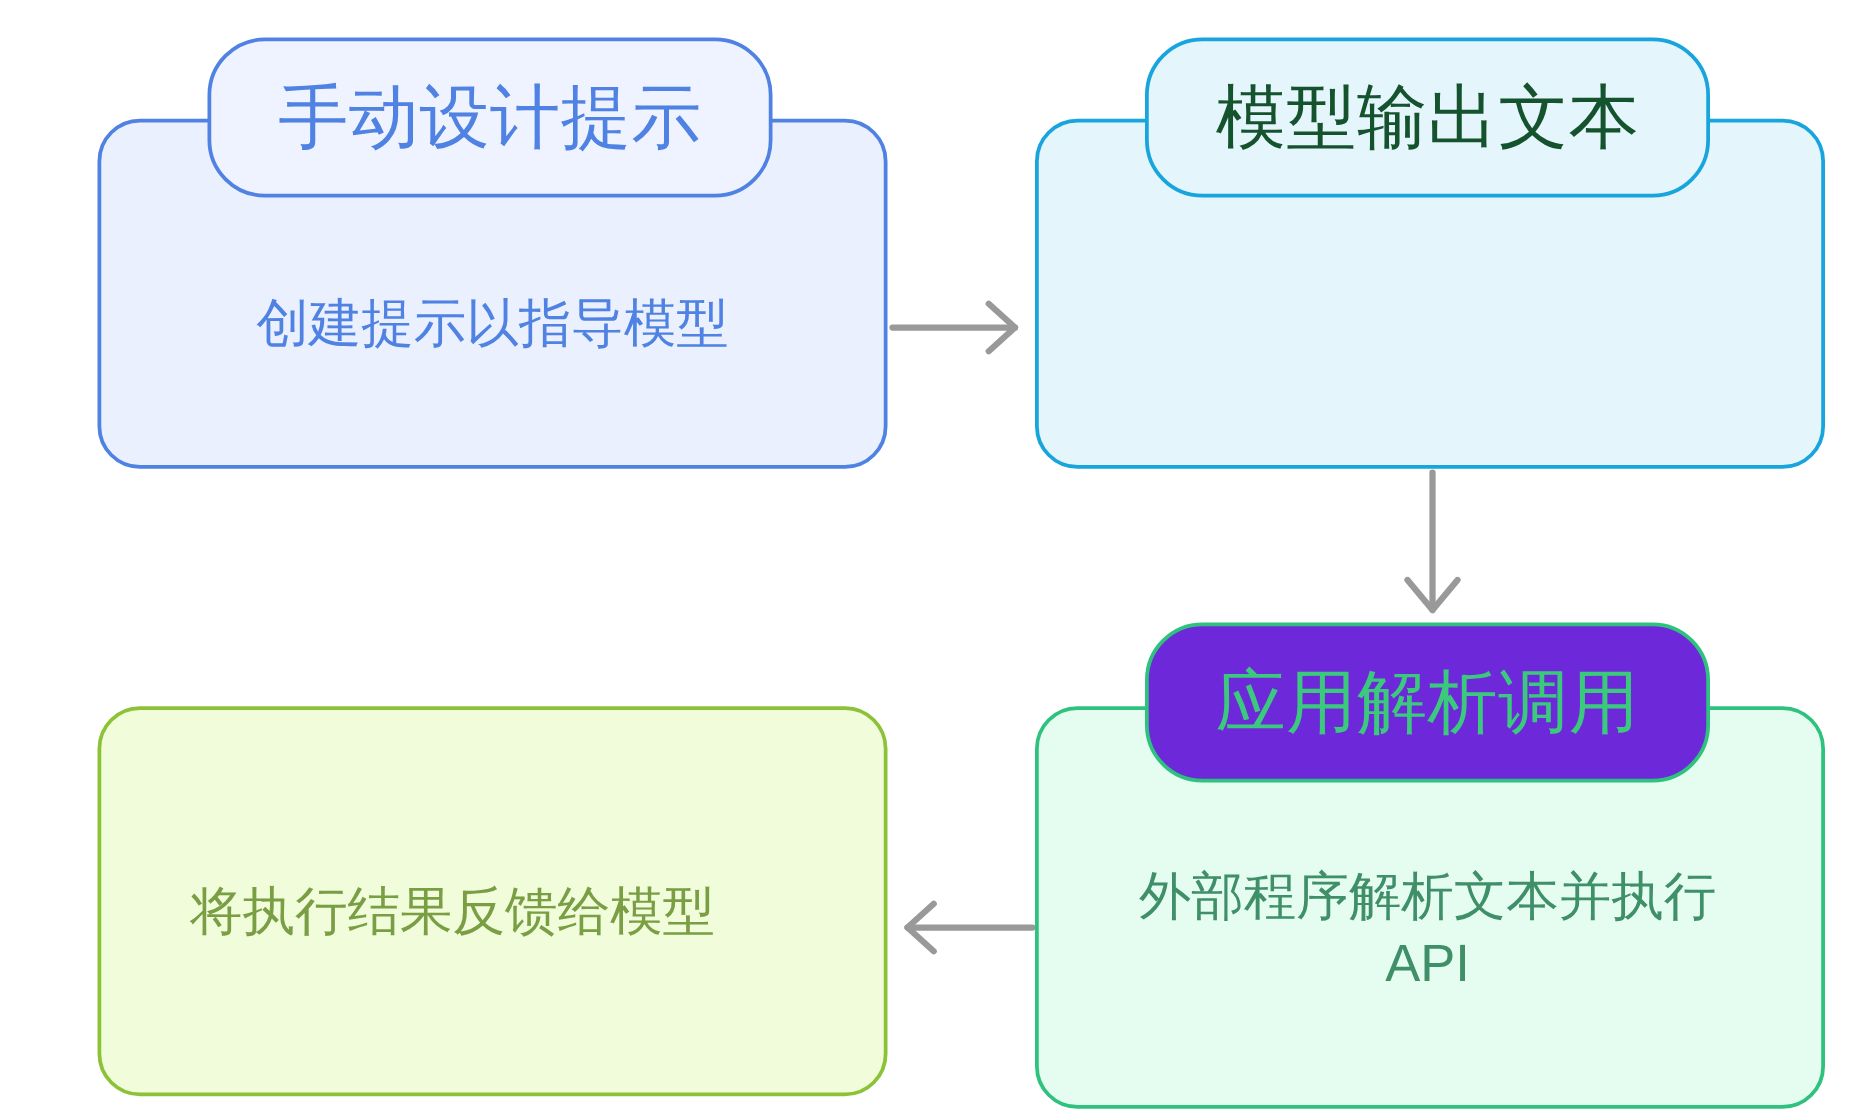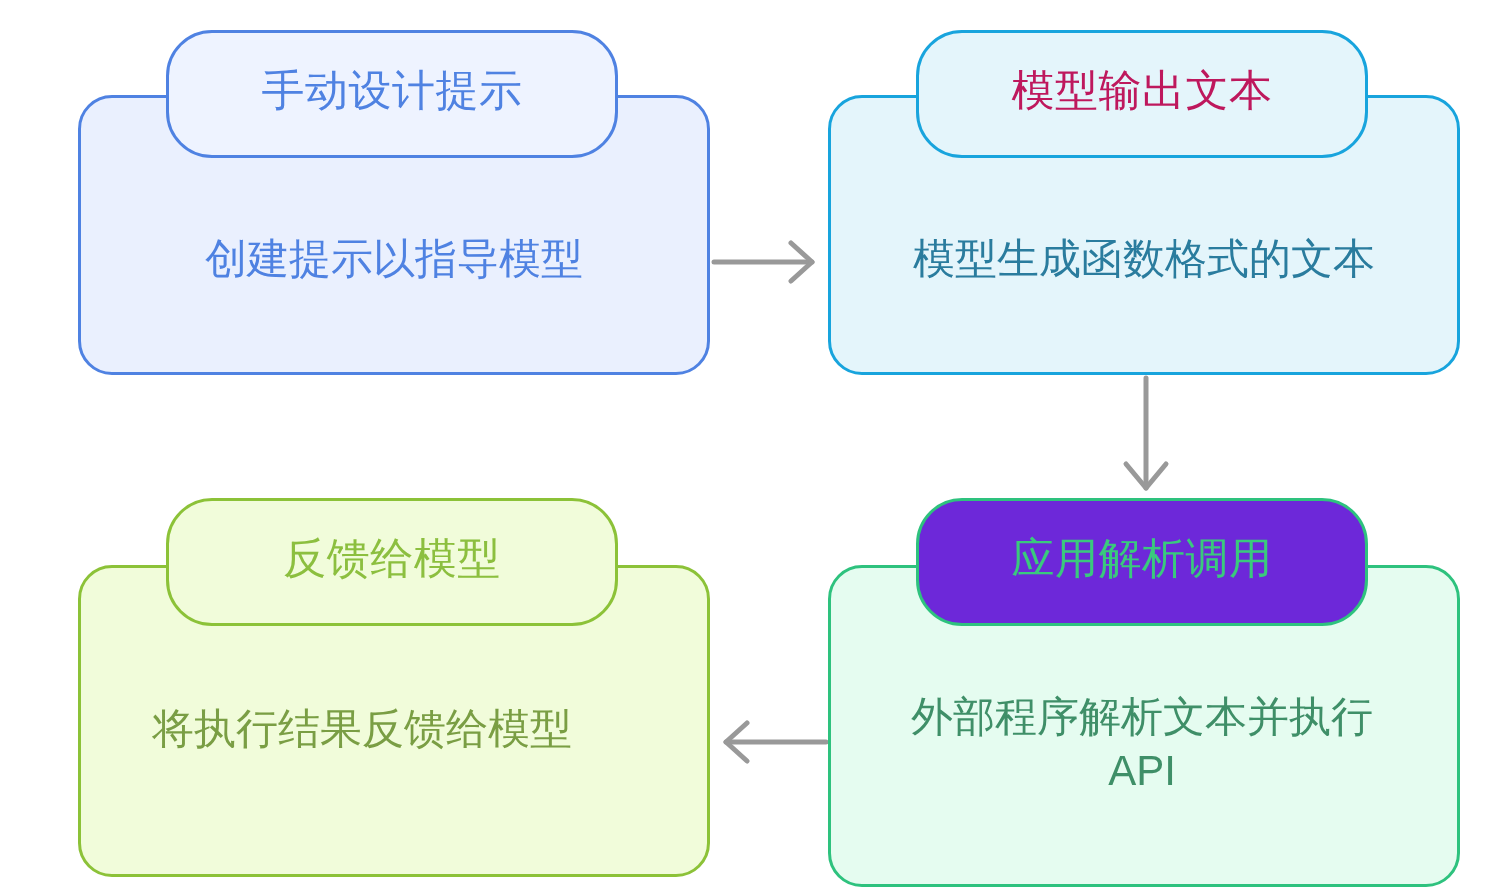--- a/index.html
+++ b/index.html
@@ -53,25 +53,24 @@
     border-style: solid;
     border-width: 3.5px;
     border-radius: 46px;
     display: flex;
     align-items: center;
     justify-content: center;
     z-index: 3;
   }
 
   .node-label-text {
-    font-size: 43px;
+    font-size: 56px;
     line-height: 1.15;
     letter-spacing: 0.5px;
     white-space: nowrap;
-    font-family: Liberation Mono, monospace;
   }
 
   
   .node-desc {
     position: absolute;
     z-index: 1;
     text-align: center;
     font-size: 42px;
     line-height: 1.28;
     white-space: pre-line;
@@ -83,21 +82,21 @@
   #node-prompt .node-label { left: 88px; top: 30px; width: 452px; height: 128px;
                              background: #eef3ff; border-color: #4f82e2; }
   #node-prompt .node-label-text { color: #4f82e2; }
   #node-prompt .node-desc  { left: 0; top: 232px; width: 632px; color: #4f82e2; }
 
   
   #node-output .node-body  { top: 95px; width: 632px; height: 280px;
                              background: #e4f5fb; border-color: #18a4dd; }
   #node-output .node-label { left: 88px; top: 30px; width: 452px; height: 128px;
                              background: #e4f5fb; border-color: #18a4dd; }
-  #node-output .node-label-text { color: #be185d; }
+  #node-output .node-label-text { color: #14532d; }
   #node-output .node-desc  { left: 0; top: 232px; width: 632px; color: #2a7c9e; }
 
   
   #node-feedback .node-body  { top: 565px; width: 632px; height: 312px;
                                background: #f1fcda; border-color: #8cc238; }
   #node-feedback .node-label { left: 88px; top: 498px; width: 452px; height: 128px;
                                background: #f1fcda; border-color: #8cc238; }
   #node-feedback .node-label-text { color: #8cbf3f; }
   #node-feedback .node-desc  { left: 0; top: 702px; width: 568px; color: #7a9e44; }
 
@@ -143,32 +142,28 @@
   <div class="node" id="node-prompt">
     <div class="node-body"></div>
     <div class="node-desc">创建提示以指导模型</div>
     <div class="node-label">
       <span class="node-label-text">手动设计提示</span>
     </div>
   </div>
 
   <div class="node" id="node-output">
     <div class="node-body"></div>
-    <div class="node-desc">模型生成函数格式的文本</div>
     <div class="node-label">
       <span class="node-label-text">模型输出文本</span>
     </div>
   </div>
 
   <div class="node" id="node-feedback">
     <div class="node-body"></div>
     <div class="node-desc">将执行结果反馈给模型</div>
-    <div class="node-label">
-      <span class="node-label-text">反馈给模型</span>
-    </div>
   </div>
 
   <div class="node" id="node-parse">
     <div class="node-body"></div>
     <div class="node-desc">外部程序解析文本并执行
 API</div>
     <div class="node-label">
       <span class="node-label-text">应用解析调用</span>
     </div>
   </div>

